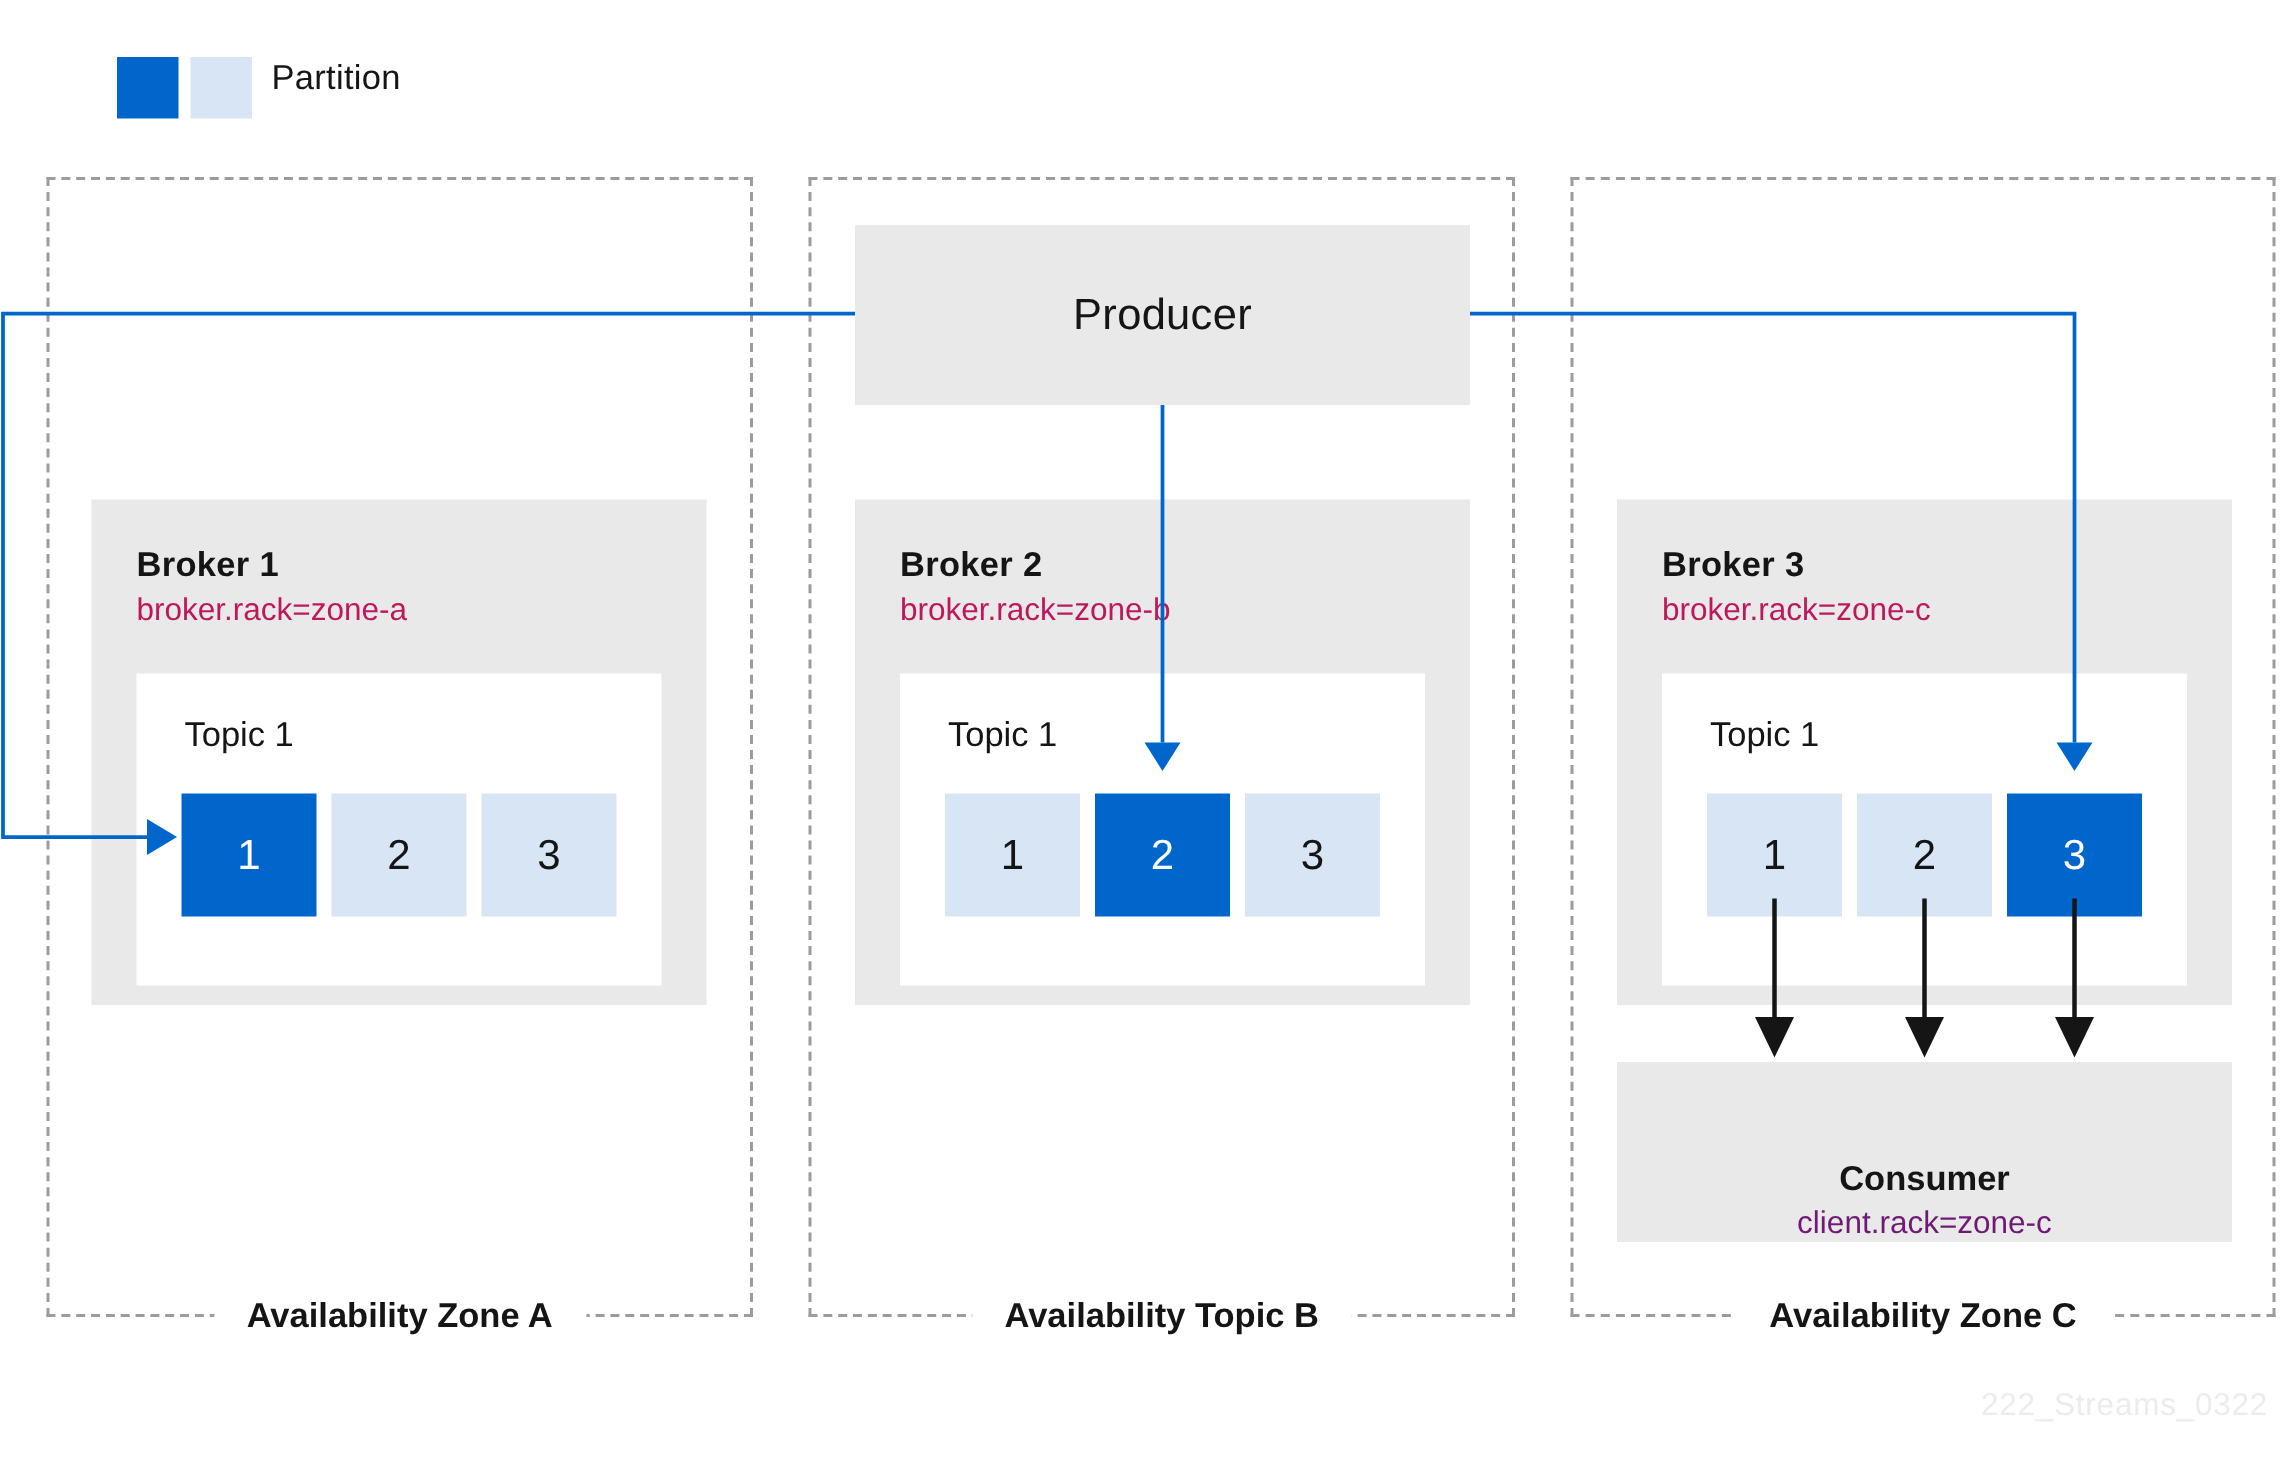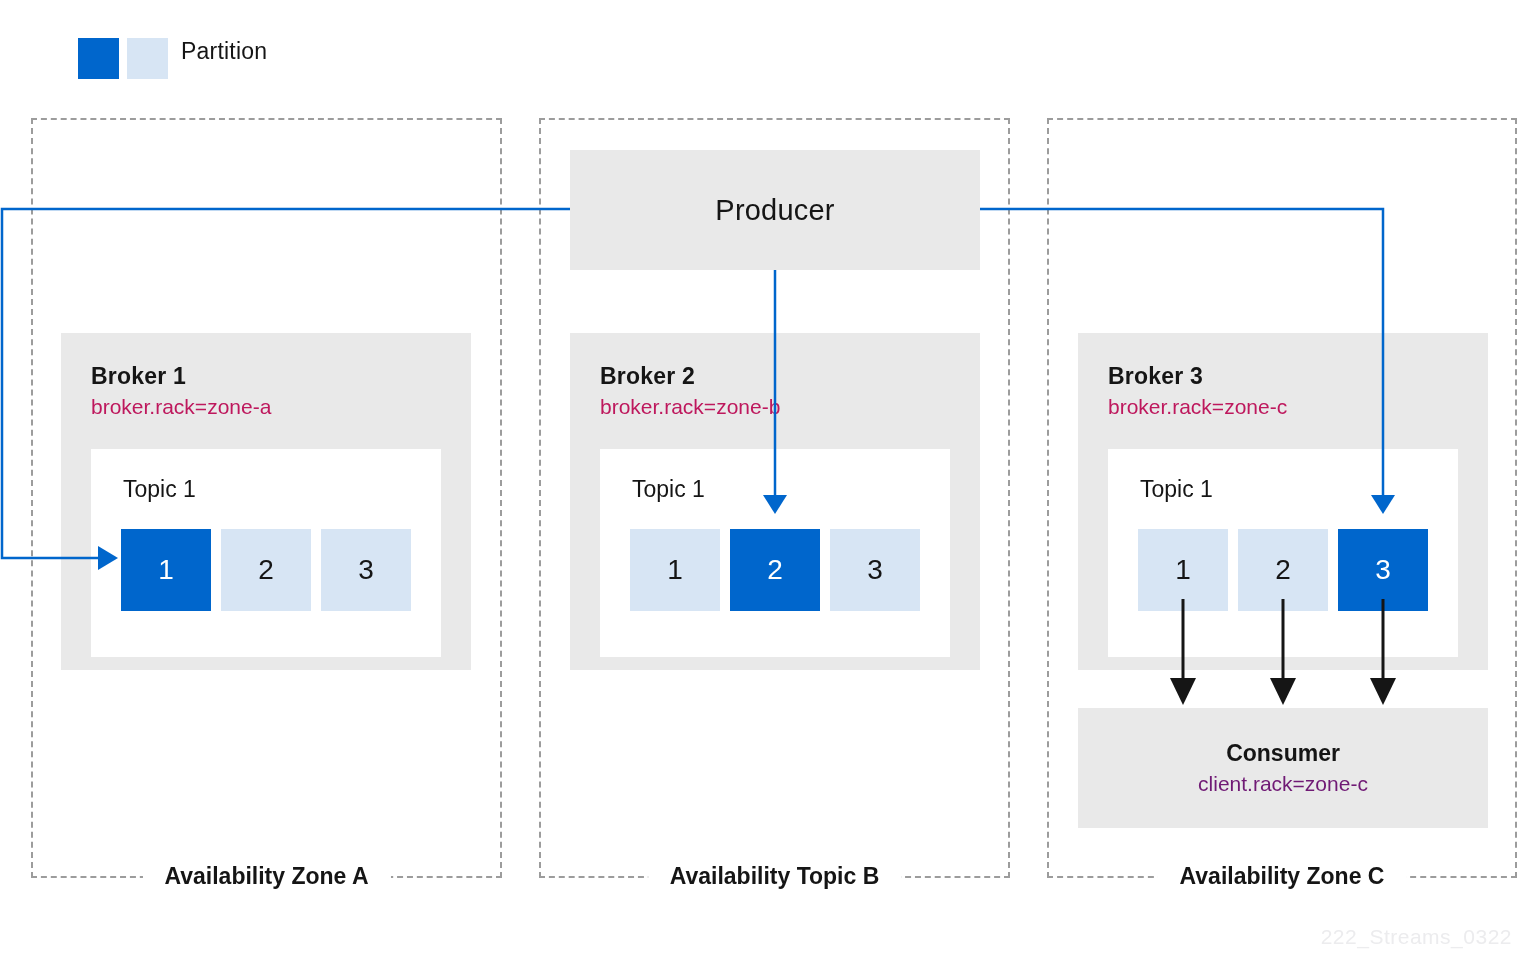--- a/index.html
+++ b/index.html
@@ -19,21 +19,21 @@
   .zone-b{left:539px;width:471px;}
   .zone-c{left:1047px;width:470px;}
   .zone-label{position:absolute;left:50%;bottom:0;transform:translate(-50%,53%);
     background:#ffffff;padding:2px 22px;font-size:23px;font-weight:600;white-space:nowrap;}
 
   
   .graybox{position:absolute;background:#E9E9E9;box-sizing:border-box;}
   .producer{left:570px;top:150px;width:410px;height:120px;display:flex;align-items:center;justify-content:center;
     font-size:29px;font-weight:500;letter-spacing:.2px;}
   .consumer{left:1078px;top:708px;width:410px;height:120px;display:flex;flex-direction:column;
-    align-items:center;justify-content:center;}
+    align-items:center;justify-content:flex-end;}
   .consumer .t1{font-size:23px;font-weight:700;}
   .consumer .t2{font-size:21px;margin-top:5px;color:#701a75;}
 
   .broker{top:321px;width:410px;height:337px;margin-top:12px;}
   .broker-1{left:61px;} .broker-2{left:570px;text-align:center;} .broker-3{left:1078px;}
   .broker-title{position:absolute;left:30px;top:30px;font-size:23px;font-weight:700;letter-spacing:.2px;}
   .broker-config{position:absolute;left:30px;top:62px;font-size:21px;color:#be185d;}
 
   .topicbox{position:absolute;left:30px;top:116px;width:350px;height:208px;background:#ffffff;}
   .topic-title{position:absolute;left:32px;top:27px;font-size:23px;font-weight:500;}

